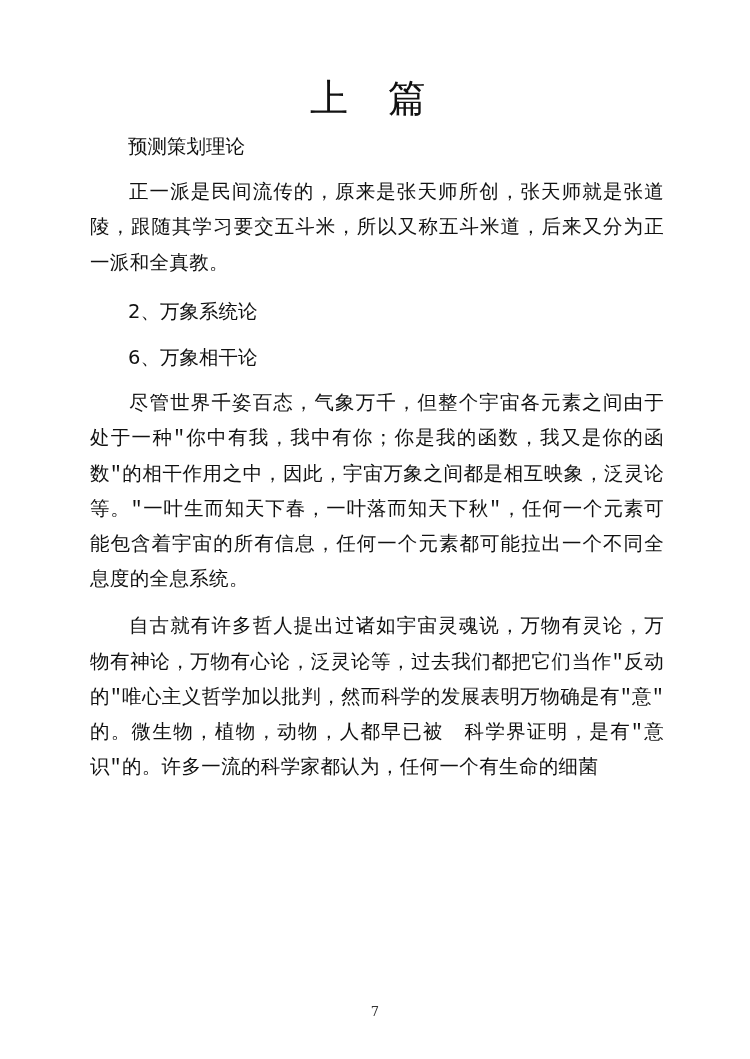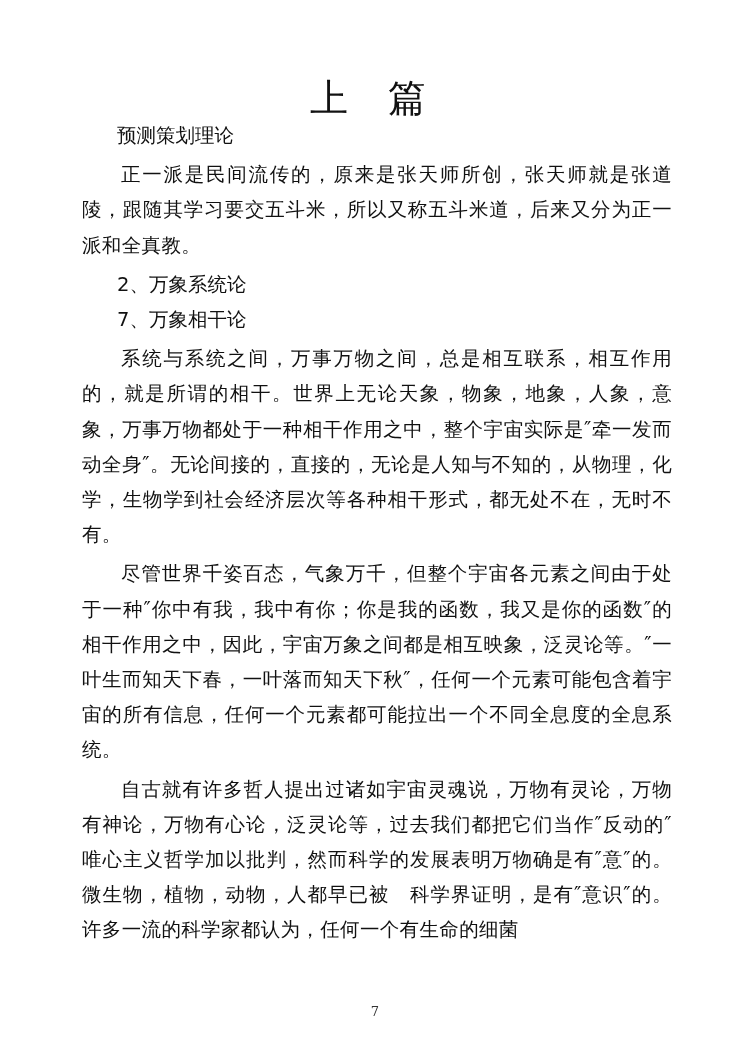--- a/index.html
+++ b/index.html
@@ -37,33 +37,34 @@
   }
   .body-text {
     position: absolute;
     top: 118px;
     left: 78px;
     width: 598px;
     font-size: 19.5px;
     line-height: 35.2px;
   }
   .heading {
-    margin: 0;
+    margin: 11px;
     padding-left: 39px;
     font-weight: normal;
     font-size: 19.5px;
     font-family: "DejaVu Sans", "Liberation Sans", sans-serif;
     white-space: nowrap;
   }
   .para {
-    margin: 4px;
+    margin: 12px;
     text-indent: 39px;
     text-align: justify;
     text-justify: inter-character;
     letter-spacing: 0.35px;
+    font-family: Liberation Mono, monospace;
   }
   .page-number {
     position: absolute;
     top: 1004px;
     left: 0;
     width: 750px;
     text-align: center;
     font-size: 13px;
     color: #333;
   }
@@ -73,22 +74,21 @@
 
 <div class="page">
   <h1 class="title">上 篇</h1>
 
   <div class="body-text">
     <p class="heading">预测策划理论</p>
     <p class="para">正一派是民间流传的，原来是张天师所创，张天师就是张道陵，跟随其学习要交五斗米，所以又称五斗米道，后来又分为正一派和全真教。</p>
 
     <p class="heading">2、万象系统论</p>
 
-    <p class="heading">7、万象相干论</p>
-    <p class="para">系统与系统之间，万事万物之间，总是相互联系，相互作用的，就是所谓的相干。世界上无论天象，物象，地象，人象，意象，万事万物都处于一种相干作用之中，整个宇宙实际是″牵一发而动全身″。无论间接的，直接的，无论是人知与不知的，从物理，化学，生物学到社会经济层次等各种相干形式，都无处不在，无时不有。</p>
+    <p class="heading">6、万象相干论</p>
 
     <p class="para">尽管世界千姿百态，气象万千，但整个宇宙各元素之间由于处于一种″你中有我，我中有你；你是我的函数，我又是你的函数″的相干作用之中，因此，宇宙万象之间都是相互映象，泛灵论等。″一叶生而知天下春，一叶落而知天下秋″，任何一个元素可能包含着宇宙的所有信息，任何一个元素都可能拉出一个不同全息度的全息系统。</p>
 
     <p class="para">自古就有许多哲人提出过诸如宇宙灵魂说，万物有灵论，万物有神论，万物有心论，泛灵论等，过去我们都把它们当作″反动的″唯心主义哲学加以批判，然而科学的发展表明万物确是有″意″的。微生物，植物，动物，人都早已被　科学界证明，是有″意识″的。许多一流的科学家都认为，任何一个有生命的细菌</p>
   </div>
 
   <div class="page-number">7</div>
 </div>
 
 </body></html>

